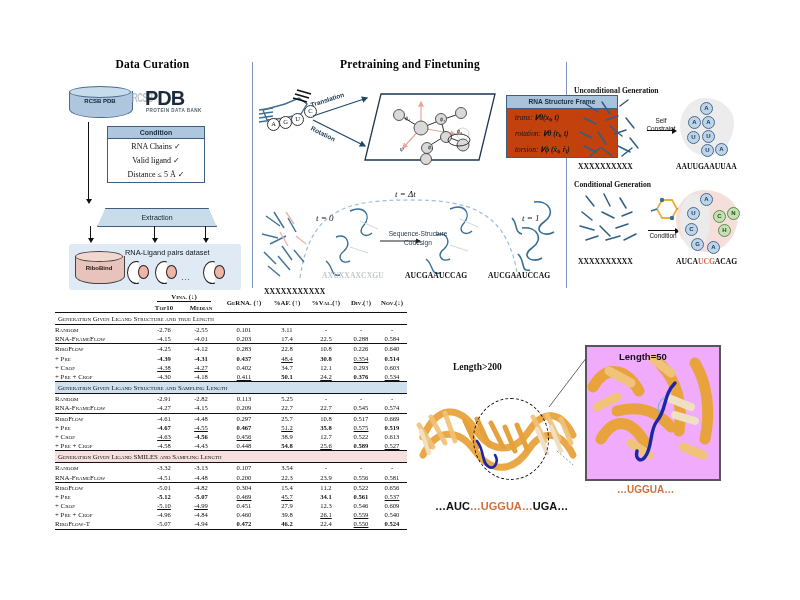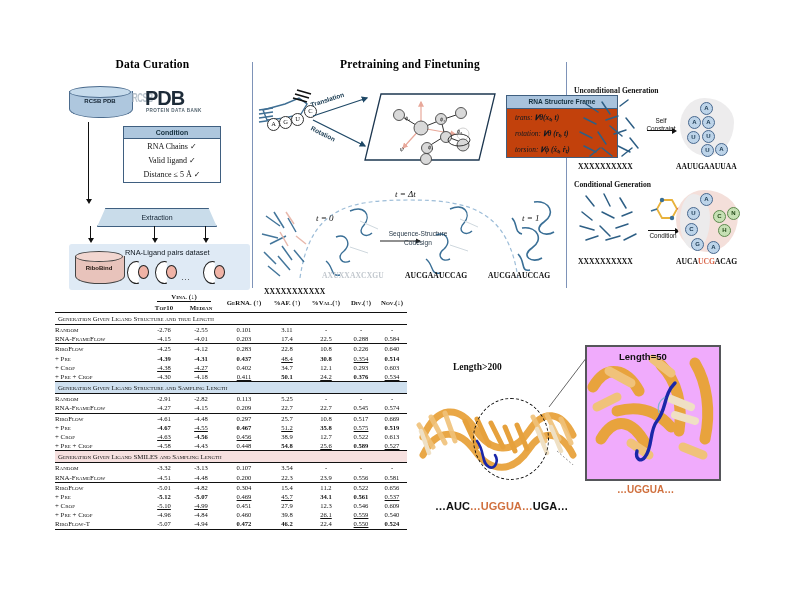--- a/index.html
+++ b/index.html
@@ -23,32 +23,32 @@
   #pdb-row{position:absolute;left:14px;top:24px;width:170px;height:40px;}
   .cyl{position:absolute;left:0;top:4px;width:62px;height:32px;}
   .cyl .body{position:absolute;left:0;top:5px;width:62px;height:26px;background:#aec7de;border:1.1px solid #4c6c8e;border-top:none;border-radius:0 0 30px 30px/0 0 9px 9px;}
   .cyl .top{position:absolute;left:0;top:0px;width:60px;height:10px;background:#c6dbec;border:1.1px solid #4c6c8e;border-radius:50%;}
   .cyl .lbl{position:absolute;left:0;top:12px;width:62px;text-align:center;font-family:"Liberation Sans",sans-serif;font-size:6px;font-weight:bold;color:#10202f;}
   .pdb-logo{position:absolute;left:63px;top:4px;width:104px;height:32px;}
   .pdb-rcsb{position:absolute;left:0;top:7px;font-family:"Liberation Sans",sans-serif;font-size:8px;font-weight:bold;color:#b9c3cc;letter-spacing:-.5px;transform:scaleY(1.6);}
   .pdb-big{position:absolute;left:13px;top:1px;font-family:"Liberation Sans",sans-serif;font-size:20px;font-weight:bold;color:#1d2b38;letter-spacing:-1px;}
   .pdb-sub{position:absolute;left:14px;top:22px;font-family:"Liberation Sans",sans-serif;font-size:4.6px;font-weight:bold;color:#54646f;letter-spacing:.45px;}
 
-  .cond-box{position:absolute;left:68px;top:68px;width:96px;border:1.1px solid #3f5f80;background:#fff;}
+  .cond-box{position:absolute;left:52px;top:68px;width:96px;border:1.1px solid #3f5f80;background:#fff;}
   .cond-head{background:#aec7de;border-bottom:1.1px solid #3f5f80;text-align:center;font-family:"Liberation Sans",sans-serif;font-weight:bold;font-size:7px;color:#16303f;padding:2px 0;}
   .cond-item{text-align:center;font-family:"Liberation Serif",serif;font-size:8px;padding:2.6px 0;color:#111;}
 
   .arrow-v{position:absolute;background:#111;width:1.2px;}
   .arrow-v::after{content:"";position:absolute;left:-2.4px;bottom:-4px;border-left:3px solid transparent;border-right:3px solid transparent;border-top:5px solid #111;}
 
   .extraction{position:absolute;left:42px;top:150px;width:118px;height:17px;background:#c9dcea;border:1.1px solid #3f5f80;
     clip-path:polygon(7% 0,93% 0,100% 100%,0% 100%);}
   .extraction span{display:block;text-align:center;font-family:"Liberation Sans",sans-serif;font-size:7px;line-height:17px;color:#102030;}
 
-  .dataset-box{position:absolute;left:14px;top:186px;width:172px;height:46px;background:#dfeaf5;border-radius:3px;padding-left:9px;}
+  .dataset-box{position:absolute;left:14px;top:186px;width:172px;height:46px;background:#dfeaf5;border-radius:3px;}
   .cyl2{position:absolute;left:6px;top:7px;width:48px;height:33px;}
   .cyl2 .body{position:absolute;left:0;top:5px;width:48px;height:27px;background:#e8c3bb;border:1.1px solid #444;border-top:none;border-radius:0 0 24px 24px/0 0 8px 8px;}
   .cyl2 .top{position:absolute;left:0;top:0;width:46px;height:9px;background:#f2d6d0;border:1.1px solid #444;border-radius:50%;}
   .cyl2 .lbl{position:absolute;left:0;top:14px;width:48px;text-align:center;font-family:"Liberation Sans",sans-serif;font-size:6px;font-weight:bold;color:#20140f;}
   .ds-title{position:absolute;left:56px;top:4px;font-family:"Liberation Sans",sans-serif;font-size:7.4px;color:#101820;}
   .pocket{position:absolute;top:17px;width:22px;height:22px;}
   .pocket .c{position:absolute;left:0;top:0;width:17px;height:21px;border:1.3px solid #222;border-radius:50%;background:#fff;clip-path:polygon(0 0,62% 0,62% 32%,100% 32%,100% 68%,62% 68%,62% 100%,0 100%);}
   .pocket .d{position:absolute;left:11px;top:4px;width:9px;height:12px;border:1.2px solid #222;border-radius:50%;background:#f0b3a6;}
   .dots{position:absolute;top:28px;font-size:9px;letter-spacing:1px;color:#222;}
 

